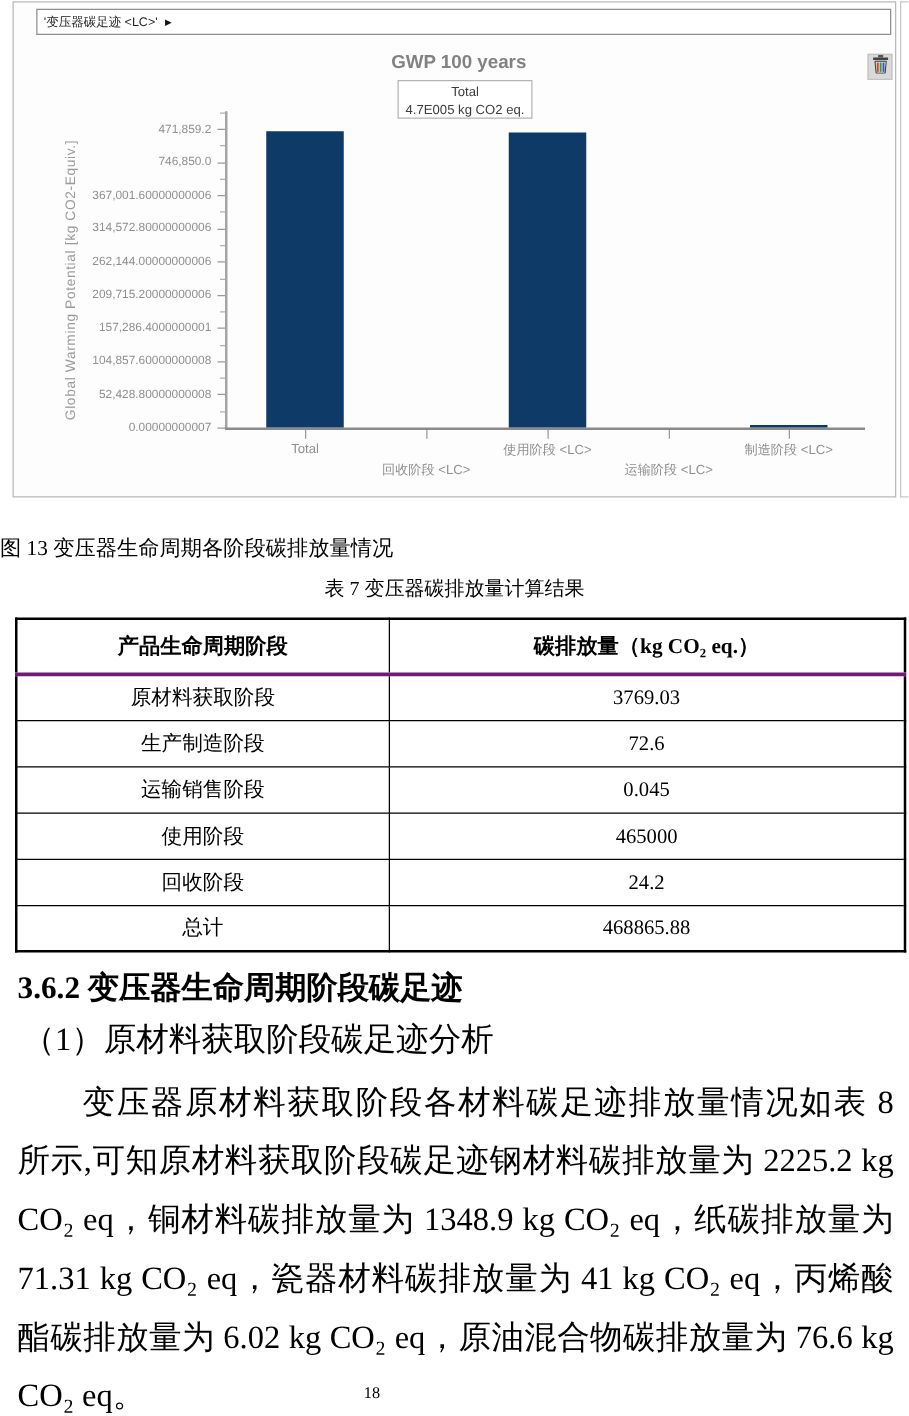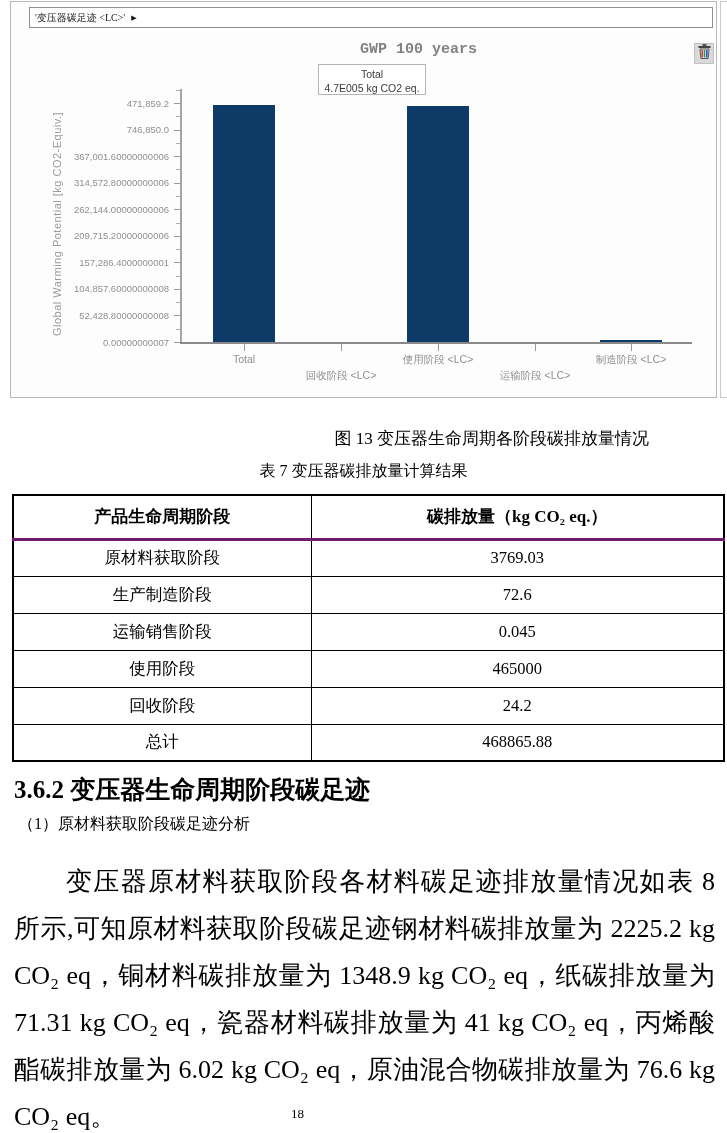--- a/index.html
+++ b/index.html
@@ -14,32 +14,32 @@
     background:#fdfdfd; border:1px solid #b9b9b9;
   }
   .right-sliver {
     position:absolute; left:720px; top:1px; width:7px; height:397px;
     background:#ffffff; border:1px solid #c9c9c9; border-right:none;
   }
   .tab-bar {
     position:absolute; left:18px; top:5px; width:684px; height:21px;
     background:#ffffff; border:1px solid #8f8f8f;
     display:flex; align-items:center;
-    font-family:Liberation Serif, serif; font-size:10px; color:#222;
+    font-family:Liberation Sans, sans-serif; font-size:10px; color:#222;
   }
   .tab-label { padding-left:5px; white-space:nowrap; }
   .tab-arrow { margin-left:6px; font-size:7px; color:#111; }
   .trash-btn {
     position:absolute; left:683px; top:41px; width:20px; height:21px;
     background:#d9d9d9; border:1px solid #c2c2c2;
     display:flex; align-items:center; justify-content:center; cursor:pointer;
   }
   .chart-title {
-    position:absolute; left:246px; top:39px; width:220px; text-align:right;
-    font-family:Liberation Mono, monospace;
+    position:absolute; left:246px; top:39px; width:220px; text-align:center;
+    font-family:Liberation Sans, sans-serif;
     font-size:15px; font-weight:bold; color:#828282;
   }
   .legend-box {
     position:absolute; left:307px; top:62px; width:108px; height:31px;
     background:#ffffff; border:1px solid #b4b4b4;
     font-family:"Liberation Sans","DejaVu Sans",sans-serif;
     font-size:10.5px; color:#3c3c3c; text-align:center; line-height:14px; padding-top:2px;
   }
   .y-axis-title {
     position:absolute; left:-83px; top:215px; width:260px; height:14px;
@@ -57,42 +57,42 @@
   }
   .xtick { position:absolute; top:342px; width:1px; height:7px; background:#9a9a9a; }
   .xtick-label {
     position:absolute; width:150px; text-align:center;
     font-family:"Liberation Sans","DejaVu Sans",sans-serif; font-size:10.5px; color:#8f8f8f;
     white-space:nowrap;
   }
   .bar { position:absolute; width:62px; }
   
   .fig-caption {
-    position:absolute; left:0; top:427px; width:649px; text-align:right;
+    position:absolute; left:0; top:427px; width:649px; text-align:left;
     font-size:17px; color:#000;
   }
   .tbl-caption {
     position:absolute; left:0; top:461px; width:727px; text-align:center;
     font-size:16px; color:#000;
   }
   table.data {
     position:absolute; left:12px; top:494px; width:713px;
     border-collapse:collapse; border:2px solid #000; table-layout:fixed;
   }
   table.data th, table.data td { border:1px solid #000; text-align:center; vertical-align:middle; }
   table.data th {
     height:44px; font-size:17px; font-weight:bold; border-bottom:3px solid #701a75;
   }
   table.data td { height:37px; font-size:16.5px; }
   table.data col.c1 { width:298px; }
   .sec-heading {
     position:absolute; left:14px; top:773px; font-size:25px; font-weight:bold; color:#000;
   }
   .sub-heading {
-    position:absolute; left:18px; top:814px; font-size:16px; color:#000;
+    position:absolute; left:18px; top:814px; font-size:26px; color:#000;
   }
   .body-par {
     position:absolute; left:14px; top:858px; width:701px;
     font-size:26px; line-height:47px; text-align:justify; text-indent:2em; color:#000000;
   }
   .page-number {
     position:absolute; left:0; top:1106px; width:595px; text-align:center;
     font-size:13px; color:#000;
   }
 </style>

